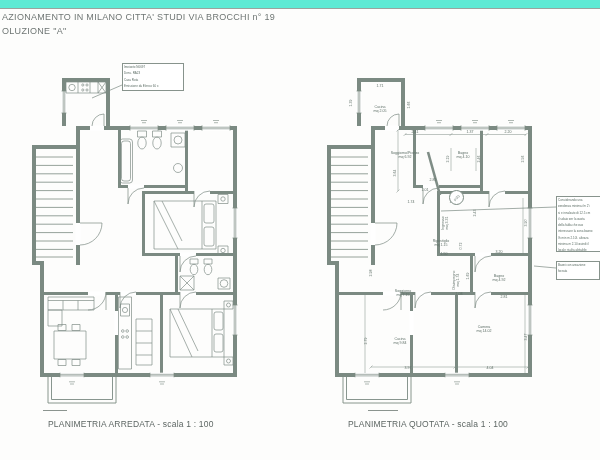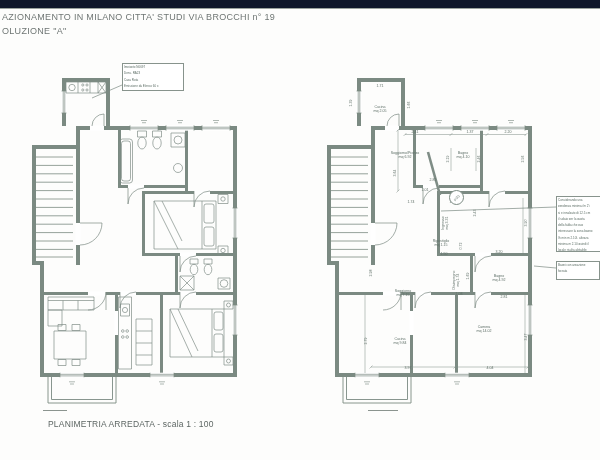--- a/index.html
+++ b/index.html
@@ -1,16 +1,16 @@
 <!DOCTYPE html>
 <html><head>
 <meta charset="utf-8">
 <style>
   html,body{margin:0;padding:0;background:#cfd2cf;font-family:"Liberation Sans",sans-serif;}
-  #canvas{position:relative;width:600px;height:460px;overflow:hidden;background:#0f172a;}
+  #canvas{position:relative;width:600px;height:460px;overflow:hidden;background:#5eead4;}
   .sheet-frame{position:absolute;left:-12px;top:8px;width:622px;height:478px;background:#fdfdfc;
     border:1px solid #9aa39e;border-radius:10px;}
   .title-line{position:absolute;color:#6f7674;font-size:9px;letter-spacing:.3px;white-space:nowrap;}
   .plan{position:absolute;width:205px;height:334px;}
   .plan svg{position:absolute;left:0;top:0;overflow:visible;}
   .anno-layer{position:absolute;left:0;top:0;width:100%;height:100%;}
   .tiny{position:absolute;color:#5e6f67;font-size:6.5px;line-height:1.08;white-space:nowrap;
     transform-origin:center center;text-align:center;}
   .notebox{position:absolute;background:#fff;border:1px solid #87938c;padding:1px 1px;overflow:hidden;}
   .notebox .nl{font-size:6px;line-height:1.05;color:#5e6f67;transform:scale(.5);transform-origin:0 0;width:200%;white-space:nowrap;text-align:left;}
@@ -289,14 +289,15 @@
 
   <svg width="600" height="460" style="position:absolute;left:0;top:0;pointer-events:none">
     <path d="M122,85 L92,98" stroke="#7b8a82" stroke-width="0.7" fill="none"></path>
     <path d="M556,207 L441,211" stroke="#7b8a82" stroke-width="0.7" fill="none"></path>
     <path d="M556,268 L534,266" stroke="#7b8a82" stroke-width="0.7" fill="none"></path>
   </svg>
 
   <div class="overline" style="left:43px;top:410px;width:24px"></div>
   <div class="caption" style="left:48px;top:419px">PLANIMETRIA ARREDATA - scala 1 : 100</div>
   <div class="overline" style="left:368px;top:410px;width:30px"></div>
+  <div class="caption" style="left:348px;top:419px">PLANIMETRIA QUOTATA - scala 1 : 100</div>
 
 </div>
 
 </body></html>

